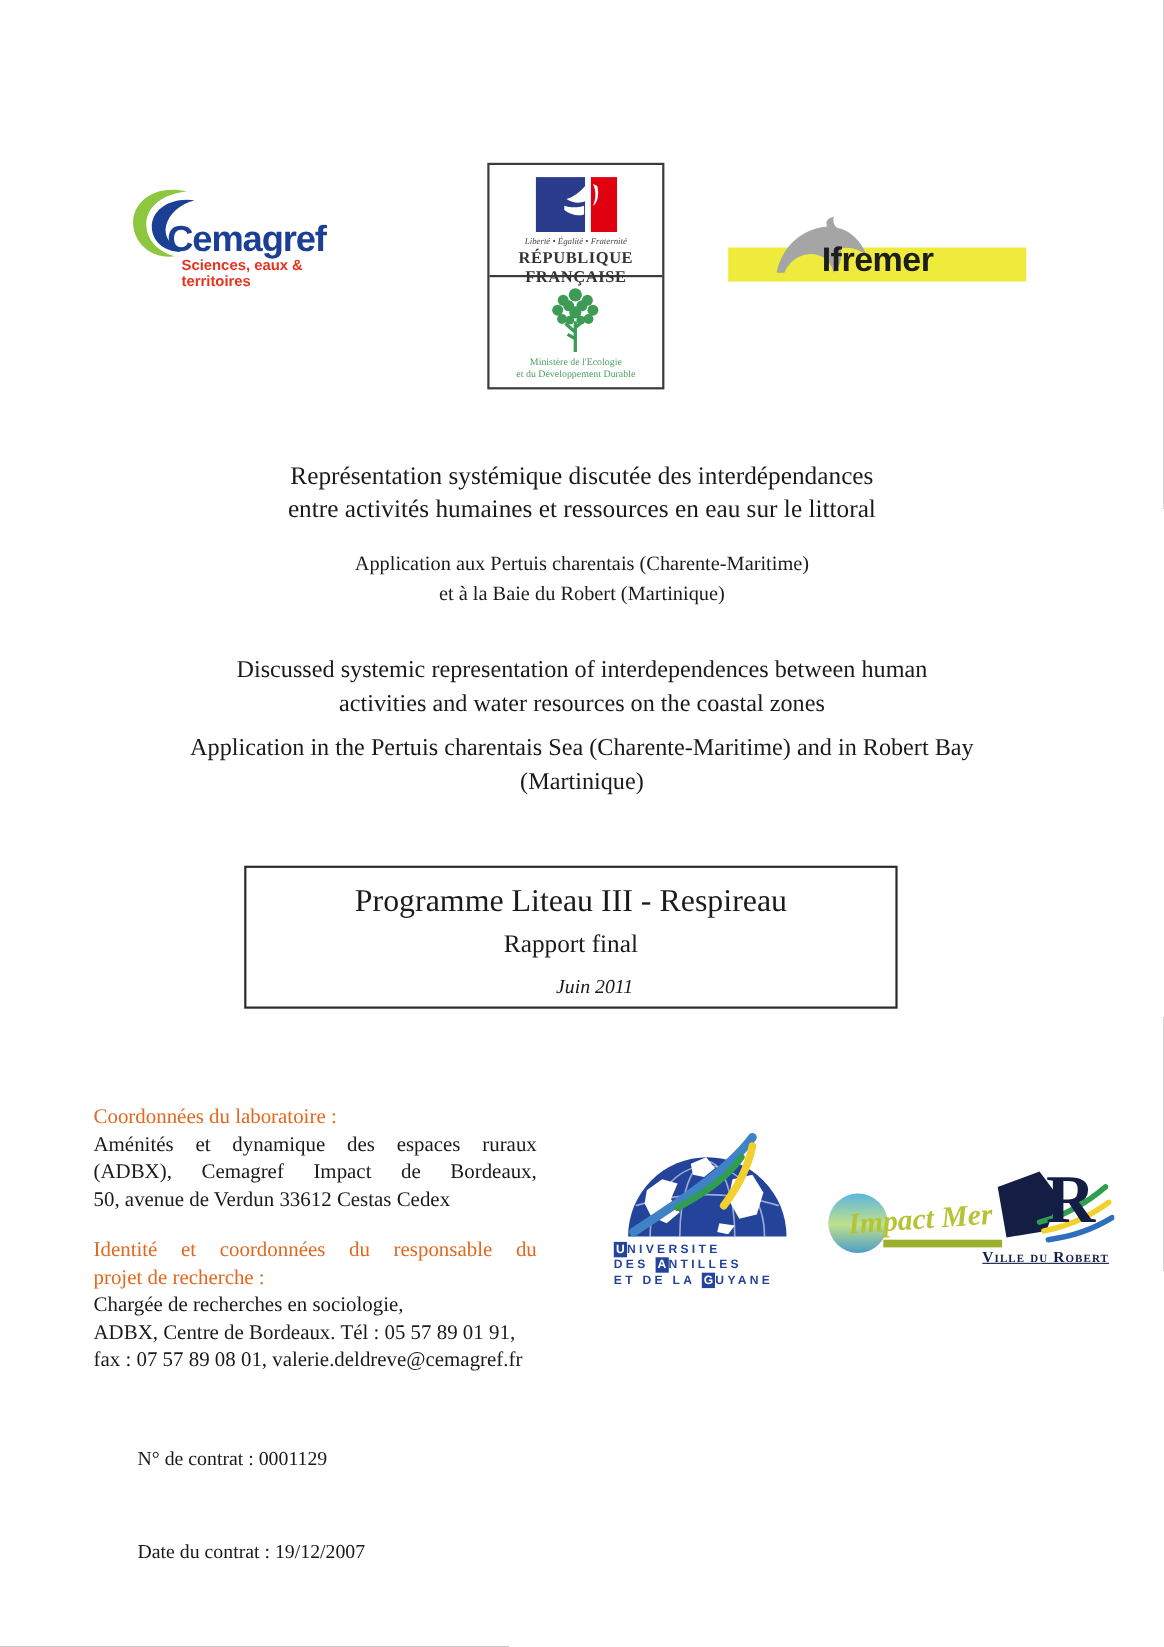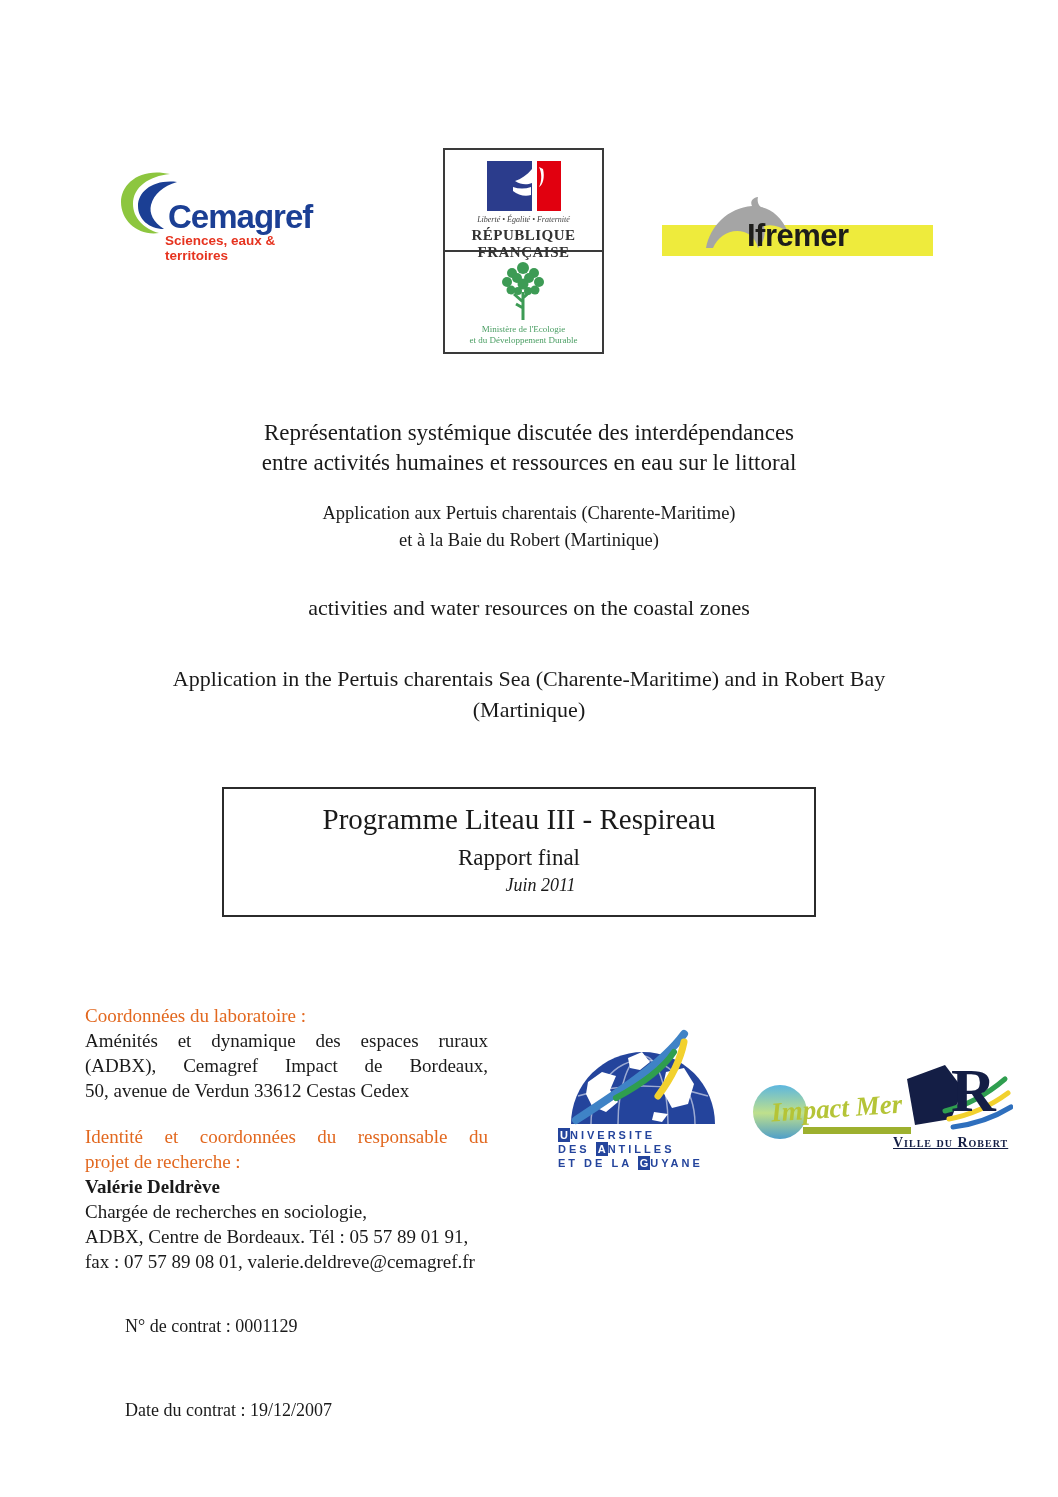--- a/index.html
+++ b/index.html
@@ -27,21 +27,21 @@
 
   
   .fr-title{font-size:23px;line-height:30px;}
   .fr-sub{font-size:18.5px;line-height:27px;}
   .en-title{font-size:22px;line-height:31px;}
   .en-sub{font-size:22px;line-height:31px;}
 
   .prog-box{left:222px;top:787px;width:590px;height:126px;border:2px solid #2b2b2b;text-align:center;}
   .prog-l1{font-size:29px;margin-top:14px;}
   .prog-l2{font-size:23px;margin-top:9px;}
-  .prog-l3{font-size:18px;font-style:italic;margin-top:4px;padding-left:43px;}
+  .prog-l3{font-size:18px;font-style:italic;margin-top:16px;padding-left:43px;}
 
   
   .col{left:85px;width:403px;font-size:19px;line-height:25px;}
   .orange{color:#e2681f;}
   .jline{text-align:justify;text-align-last:justify;}
   .lline{text-align:left;}
   .bold{font-weight:bold;}
 
   
   .uag-txt{font-family:"Liberation Sans",sans-serif;font-weight:bold;font-size:11px;
@@ -59,21 +59,21 @@
 </head>
 <body>
 
 <div class="page">
 
   <div class="abs" style="left:120px;top:167px;width:215px;height:90px;">
     <svg class="abs" style="left:0;top:2px;" width="66" height="66" viewBox="0 0 66 66">
       <path d="M50,5 C20,-2 1,15 1,33 C1,52 18,67 39,64 C24,60 13,49 13,35 C13,18 29,7 50,5 Z" fill="#8dc63f"></path>
       <path d="M57,13 C34,10 18,22 18,37 C18,50 29,60 44,60 C33,53 29,44 31,36 C34,25 43,17 57,13 Z" fill="#1b3f94"></path>
     </svg>
-    <div class="abs cema-name" style="left:48px;top:31px;color:#1b3f94;">Cemagref</div>
+    <div class="abs cema-name" style="left:32px;top:31px;color:#1b3f94;">Cemagref</div>
     <div class="abs cema-tag" style="left:45px;top:66px;color:#e6331f;">Sciences, eaux &amp; territoires</div>
   </div>
 
   <div class="abs gov-box" style="left:443px;top:148px;">
     <div class="gov-cell top">
       <svg class="abs" style="left:42px;top:11px;" width="74" height="50" viewBox="0 0 74 50">
         <rect x="0" y="0" width="45" height="50" fill="#2b3c8c"></rect>
         <rect x="50" y="0" width="24" height="50" fill="#e1000f"></rect>
         <path d="M45,0 L50,0 L50,50 L45,50 Z" fill="#fff"></path>
         <path d="M45,8 C40,14 34,18 28,20 C34,24 40,24 45,22 Z" fill="#fff"></path>
@@ -120,20 +120,21 @@
     <div>Représentation systémique discutée des interdépendances</div>
     <div>entre activités humaines et ressources en eau sur le littoral</div>
   </div>
 
   <div class="abs ctr fr-sub" style="top:500px;">
     <div>Application aux Pertuis charentais (Charente-Maritime)</div>
     <div>et à la Baie du Robert (Martinique)</div>
   </div>
 
   <div class="abs ctr en-title" style="top:592px;">
+    <div>Discussed systemic representation of interdependences between human</div>
     <div>activities and water resources on the coastal zones</div>
   </div>
 
   <div class="abs ctr en-sub" style="top:663px;">
     <div>Application in the Pertuis charentais Sea (Charente-Maritime) and in Robert Bay</div>
     <div>(Martinique)</div>
   </div>
 
   <div class="abs prog-box">
     <div class="prog-l1">Programme Liteau III - Respireau</div>
@@ -144,21 +145,20 @@
   <div class="abs col" style="top:1003px;">
     <div class="orange lline">Coordonnées du laboratoire :</div>
     <div class="jline">Aménités et dynamique des espaces ruraux</div>
     <div class="jline">(ADBX), Cemagref Impact de Bordeaux,</div>
     <div class="lline">50, avenue de Verdun 33612 Cestas Cedex</div>
   </div>
 
   <div class="abs col" style="top:1124px;">
     <div class="orange jline">Identité et coordonnées du responsable du</div>
     <div class="orange lline">projet de recherche :</div>
-    <div class="bold lline">Valérie Deldrève</div>
     <div class="lline">Chargée de recherches en sociologie,</div>
     <div class="lline">ADBX, Centre de Bordeaux. Tél : 05 57 89 01 91,</div>
     <div class="lline">fax : 07 57 89 08 01, valerie.deldreve@cemagref.fr</div>
   </div>
 
   <div class="abs" style="left:558px;top:1028px;width:170px;height:142px;">
     <svg width="170" height="100" viewBox="0 0 170 100">
       <path d="M13,96 A72,72 0 0 1 157,96 Z" fill="#24449c"></path>
       <path d="M33,96 A52,64 0 0 1 137,96" stroke="rgba(255,255,255,.55)" stroke-width="1.5" fill="none"></path>
       <path d="M60,96 A25,68 0 0 1 110,96" stroke="rgba(255,255,255,.55)" stroke-width="1.5" fill="none"></path>

